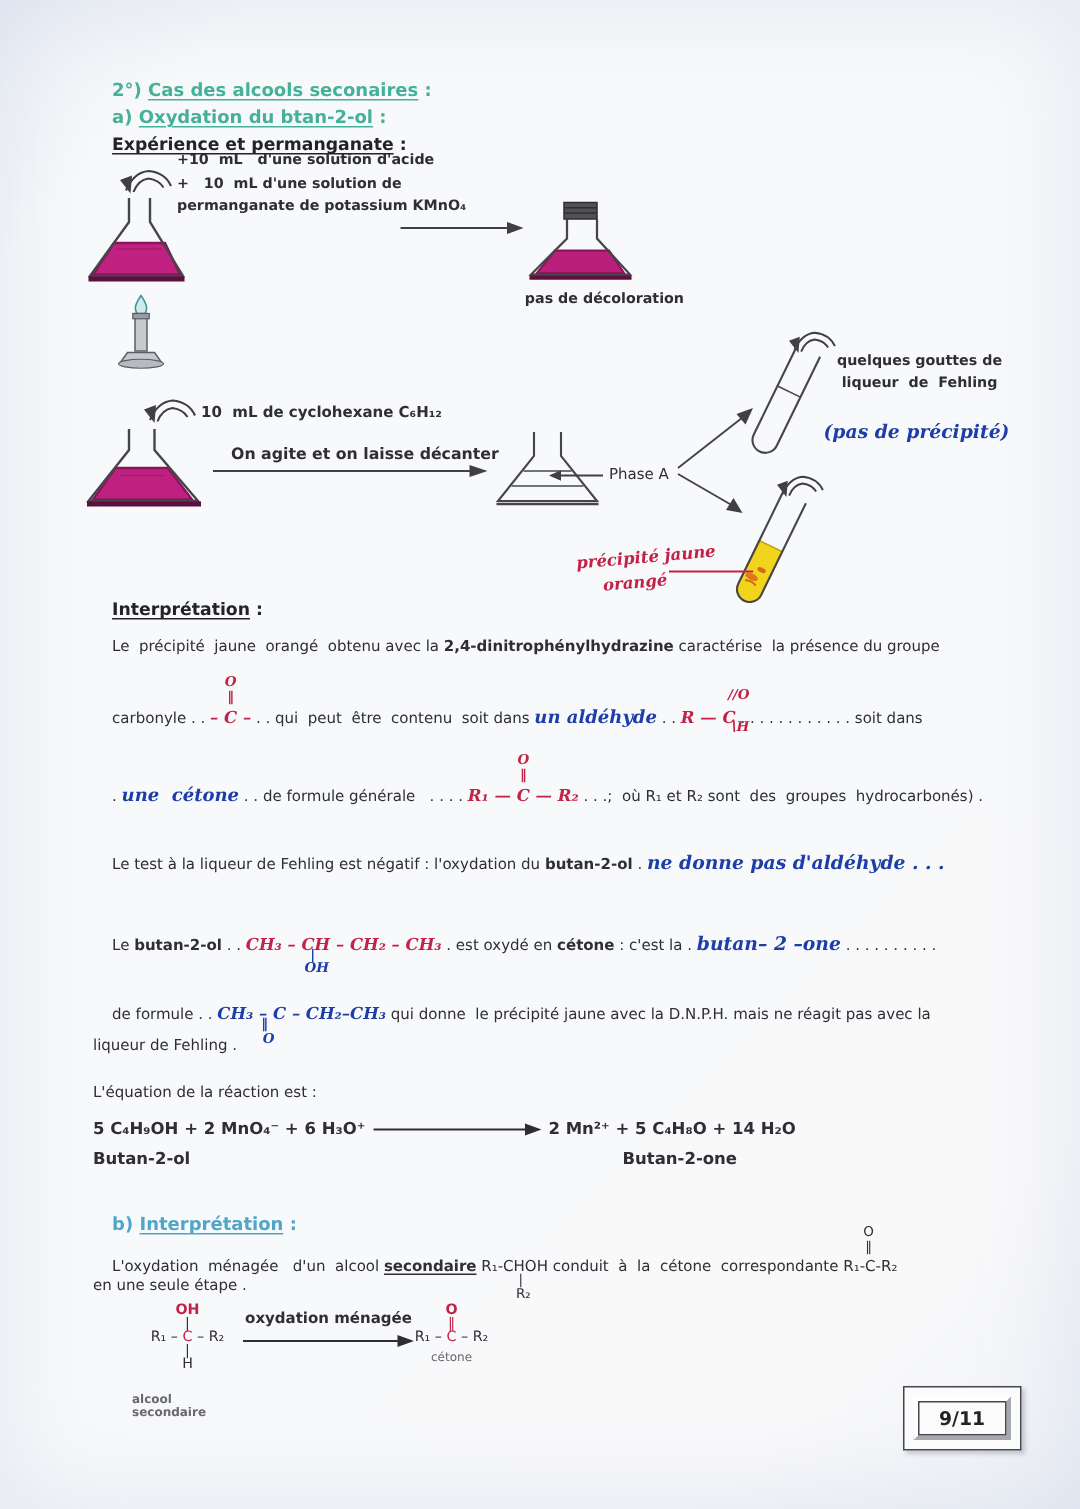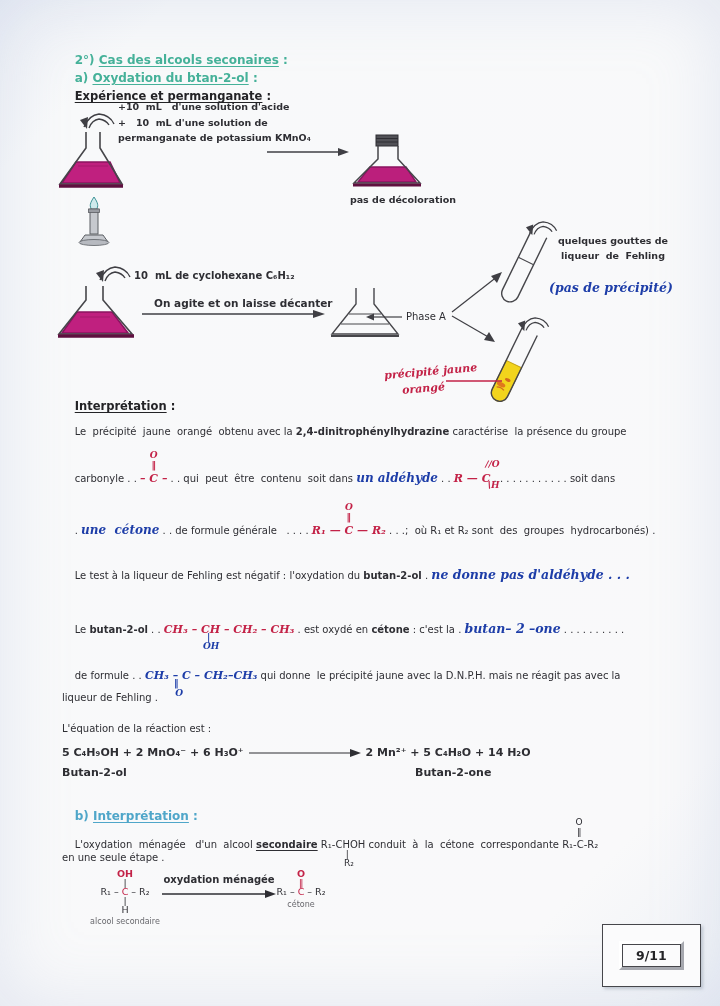--- a/index.html
+++ b/index.html
@@ -33,21 +33,21 @@
   .btn-o{top:20px;left:27%;}
   .choh-bond{top:11px;left:56%;}
   .choh-r2{top:20px;left:52%;}
   .ket2-o{top:-21px;left:47%;transform:translateX(-50%);}
   .ket2-db{top:-11px;left:47%;transform:translateX(-50%);}
   .eqline{display:flex;align-items:center;gap:5px;font-weight:bold;font-size:11px;white-space:pre;}
   .dcol{position:absolute;display:flex;flex-direction:column;align-items:center;font-size:9.5px;color:#2e2e33;}
   .dcol span{line-height:9px;}
   .red{color:#c32247;}
   .gray{color:#68686d;font-size:8px;}
-  .pagebox{position:absolute;left:602px;top:924px;border:1px solid #46464b;background:#fbfbfc;padding:16px;box-shadow:2px 2px 3px rgba(110,120,140,.35);}
+  .pagebox{position:absolute;left:602px;top:924px;border:1px solid #46464b;background:#fbfbfc;padding:6px;box-shadow:2px 2px 3px rgba(110,120,140,.35);}
   .pb-mid{border:3px solid;border-color:#ffffff #a6a8af #a6a8af #ffffff;}
   .pb-in{border:1px solid #46464b;padding:3px 13px;font-weight:bold;font-size:12.5px;color:#232326;}
   svg{overflow:visible;}
 </style>
 </head>
 <body>
 
 <div class="page">
 
   <svg width="0" height="0" style="position:absolute">
@@ -229,21 +229,21 @@
     <span>L'oxydation  ménagée   d'un  alcool </span><span class="b u">secondaire</span><span> </span><span class="struct"><span>R₁-CHOH</span><span class="sub choh-bond">|</span><span class="sub choh-r2">R₂</span></span><span> conduit  à  la  cétone  correspondante </span><span class="struct"><span class="sub ket2-o">O</span><span class="sub ket2-db">‖</span><span>R₁-C-R₂</span></span>
   </div>
   <div class="line" style="left:62px;top:852px;">en une seule étape .</div>
 
   <div class="dcol" style="left:88px;top:869px;width:74px;">
     <span class="red b">OH</span>
     <span>|</span>
     <span><span>R₁ – </span><span class="red">C</span><span> – R₂</span></span>
     <span>|</span>
     <span>H</span>
-    <span class="gray" style="margin-top:3px;">alcool secondaire</span>
+    <span class="gray" style="margin-top:14px;font-weight:bold;">alcool secondaire</span>
   </div>
 
   <div class="abs" style="left:162px;top:874px;width:114px;text-align:center;">
     <div class="cap" style="font-size:10px;">oxydation ménagée</div>
     <svg width="114" height="12" viewBox="0 0 114 12" style="margin-top:2px;">
       <line x1="0" y1="6" x2="104" y2="6" stroke="#2e2e33" stroke-width="1.3"></line>
       <polygon points="103,2 114,6 103,10" fill="#2e2e33"></polygon>
     </svg>
   </div>
 

